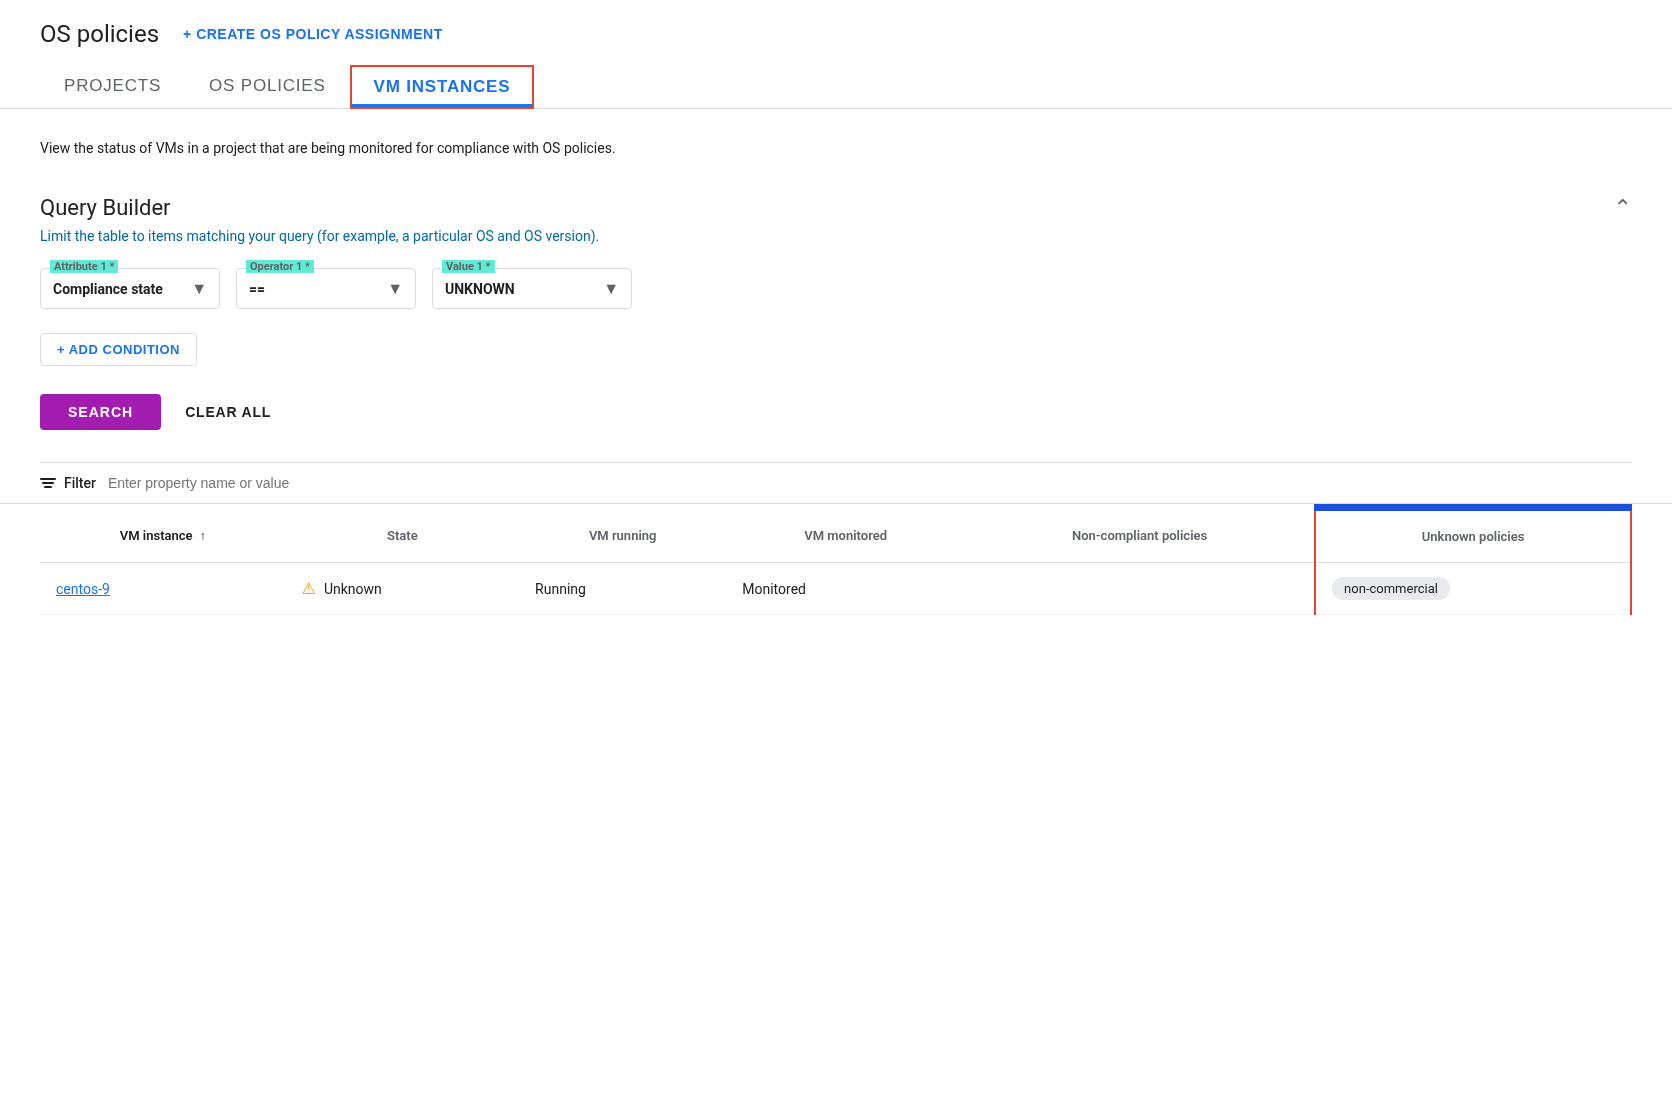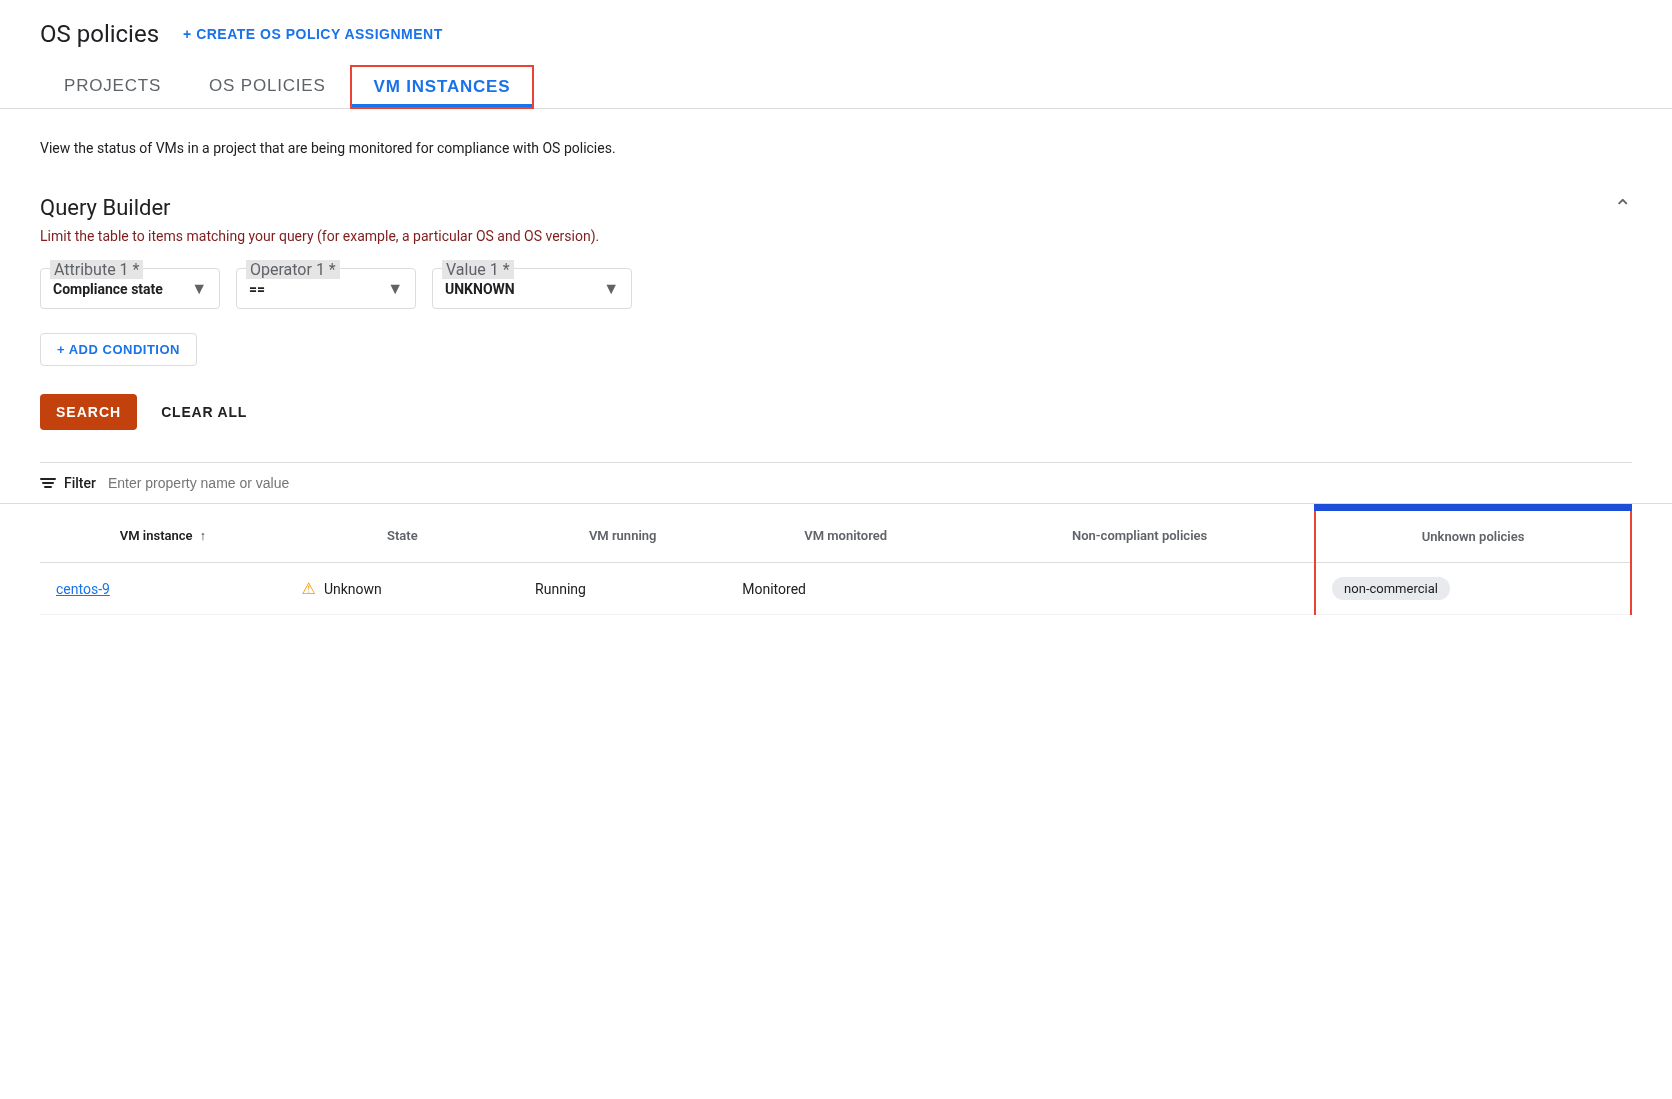--- a/index.html
+++ b/index.html
@@ -104,44 +104,44 @@
       font-weight: 400;
       color: #202124;
     }
     .chevron-up {
       font-size: 22px;
       color: #5f6368;
       cursor: pointer;
     }
     .query-builder-desc {
       font-size: 14px;
-      color: #7f1d1d;
+      color: #0369a1;
       margin-bottom: 24px;
     }
 
     
     .condition-row {
       display: flex;
       align-items: flex-end;
       gap: 16px;
       margin-bottom: 24px;
     }
     .field-group {
       display: flex;
       flex-direction: column;
       position: relative;
     }
     .field-label {
-      font-size: 16px;
-      color: #5f6368;
-      font-weight: 400;
+      font-size: 11px;
+      color: #5f6368;
+      font-weight: 700;
       position: absolute;
       top: -8px;
       left: 10px;
-      background: #e5e5e5;
+      background: #5eead4;
       padding: 0 4px;
       z-index: 1;
     }
     .field-select {
       display: flex;
       align-items: center;
       justify-content: space-between;
       border: 1px solid #dadce0;
       border-radius: 4px;
       padding: 10px 12px;
@@ -183,25 +183,25 @@
     }
 
     
     .action-row {
       display: flex;
       align-items: center;
       gap: 24px;
       margin-bottom: 32px;
     }
     .search-btn {
-      background: #c2410c;
+      background: #a21caf;
       color: #fff;
       border: none;
       border-radius: 4px;
-      padding: 10px 16px;
+      padding: 10px 28px;
       font-size: 14px;
       font-weight: 600;
       letter-spacing: 1px;
       text-transform: uppercase;
       cursor: pointer;
     }
     .clear-all-btn {
       background: none;
       border: none;
       font-size: 14px;

